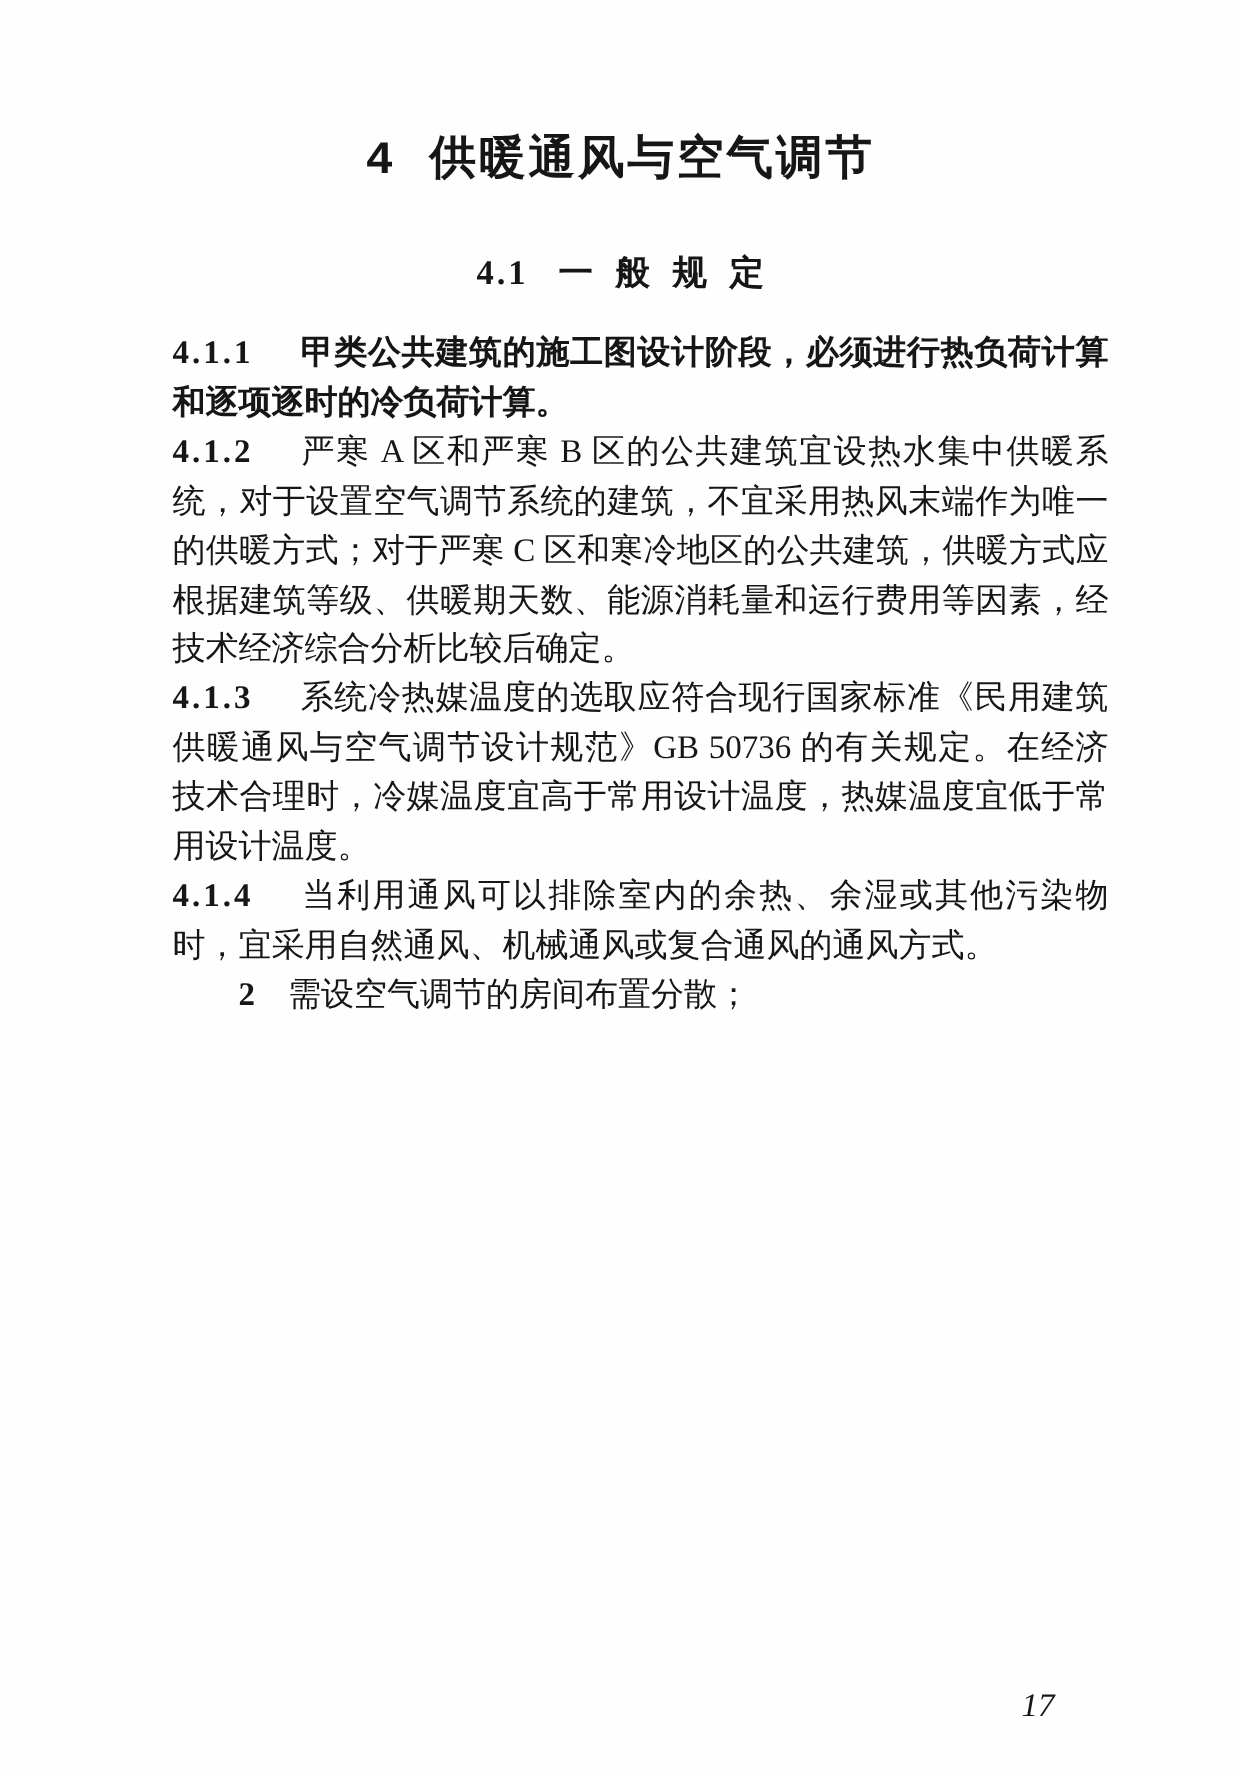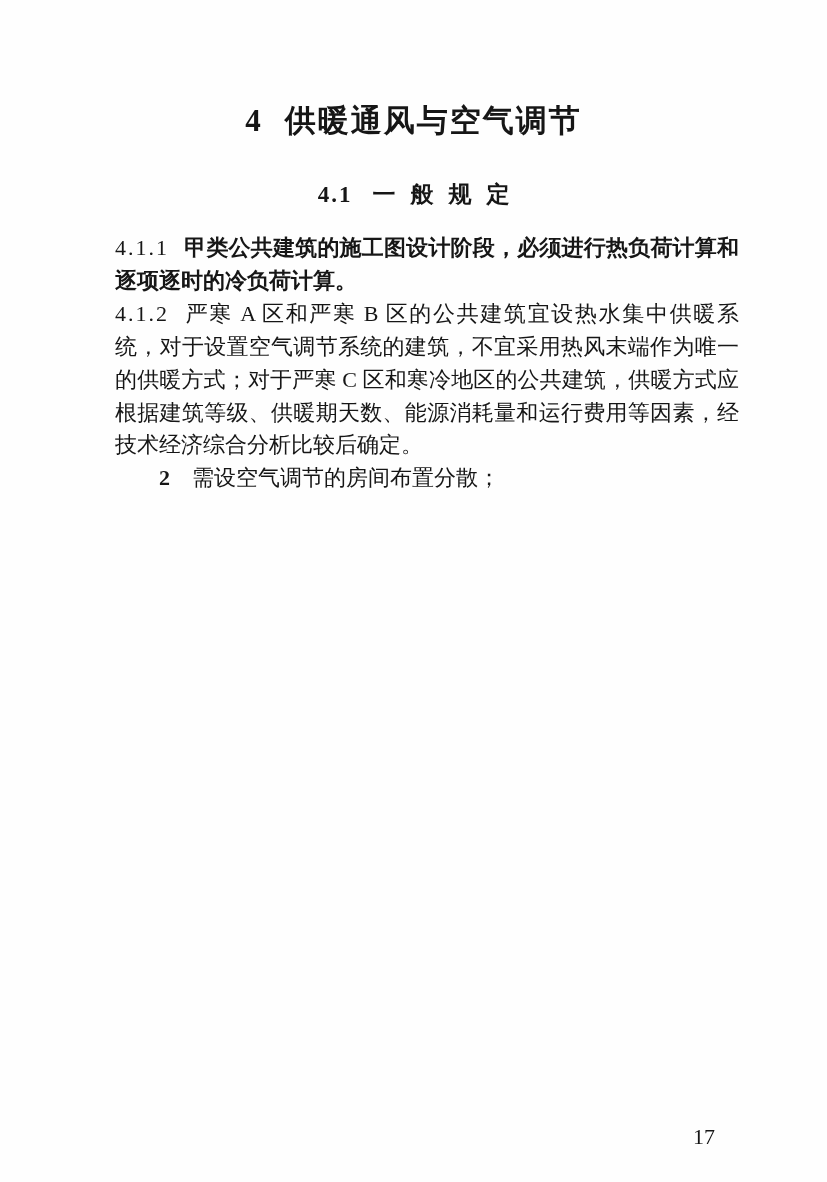--- a/index.html
+++ b/index.html
@@ -13,28 +13,29 @@
     height: 1182px;
     margin: 0;
     background: #fefefe;
     color: #161616;
     font-family: "Liberation Serif", "DejaVu Serif", serif;
     overflow: hidden;
     box-sizing: border-box;
   }
   
   .chapter-title {
-    margin: 16px;
+    margin: 3px;
     padding-top: 85px;
     text-align: center;
     font-size: 31px;
     line-height: 40px;
     font-weight: bold;
     letter-spacing: 2px;
     white-space: nowrap;
+    font-family: Liberation Mono, monospace;
   }
   .chapter-title .chap-num {
     margin-right: 24px;
     letter-spacing: 0;
   }
   
   .section-title {
     margin: 41px 0 0 0;
     text-align: center;
     font-size: 23px;
@@ -57,61 +58,64 @@
     font-size: 22px;
     line-height: 32.9px;
     text-align: justify;
     text-justify: inter-ideograph;
   }
   .clause {
     margin: 0;
     padding: 0;
   }
   .clause .num {
-    font-weight: normal;
+    font-weight: bold;
     letter-spacing: 2px;
-    margin-right: 15px;
+    margin-right: 31px;
   }
   .clause.is-bold {
     font-weight: bold;
   }
   .sub-item {
     margin: 0;
     padding: 0;
     text-indent: 2em;
   }
   .sub-item .num {
     font-weight: bold;
     margin-right: 22px;
   }
   
   .page-footer {
     position: absolute;
     top: 1124px;
-    right: 112px;
+    right: 124px;
     font-size: 22px;
     line-height: 26px;
+    font-style: italic;
   }
 </style>
 </head>
 <body>
 
 <div class="page">
 
   <h1 class="chapter-title">
     <span class="chap-num">4</span><span class="chap-name">供暖通风与空气调节</span>
   </h1>
 
   <h2 class="section-title">
     <span class="sec-num">4.1</span><span class="sec-name">一般规定</span>
   </h2>
 
   <div class="body-col" id="clauses-container">
       <p class="clause is-bold"><span class="num">4.1.1</span><span class="txt">甲类公共建筑的施工图设计阶段，必须进行热负荷计算和逐项逐时的冷负荷计算。</span></p>
       <p class="clause"><span class="num">4.1.2</span><span class="txt">严寒 A 区和严寒 B 区的公共建筑宜设热水集中供暖系统，对于设置空气调节系统的建筑，不宜采用热风末端作为唯一的供暖方式；对于严寒 C 区和寒冷地区的公共建筑，供暖方式应根据建筑等级、供暖期天数、能源消耗量和运行费用等因素，经技术经济综合分析比较后确定。</span></p>
+      <p class="clause"><span class="num">4.1.3</span><span class="txt">系统冷热媒温度的选取应符合现行国家标准《民用建筑供暖通风与空气调节设计规范》GB 50736 的有关规定。在经济技术合理时，冷媒温度宜高于常用设计温度，热媒温度宜低于常用设计温度。</span></p>
+      <p class="clause"><span class="num">4.1.4</span><span class="txt">当利用通风可以排除室内的余热、余湿或其他污染物时，宜采用自然通风、机械通风或复合通风的通风方式。</span></p>
       <p class="sub-item"><span class="num">2</span><span class="txt">需设空气调节的房间布置分散；</span></p>
     </div>
 
   <div class="page-footer">
     <span>17</span>
   </div>
 
 </div>
 
 </body></html>

